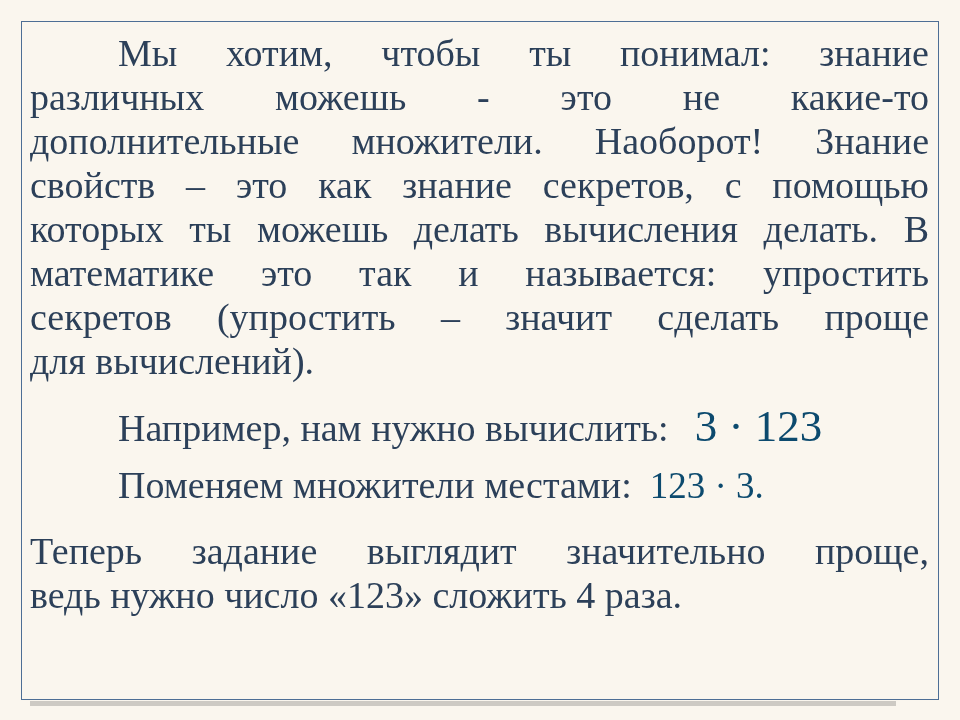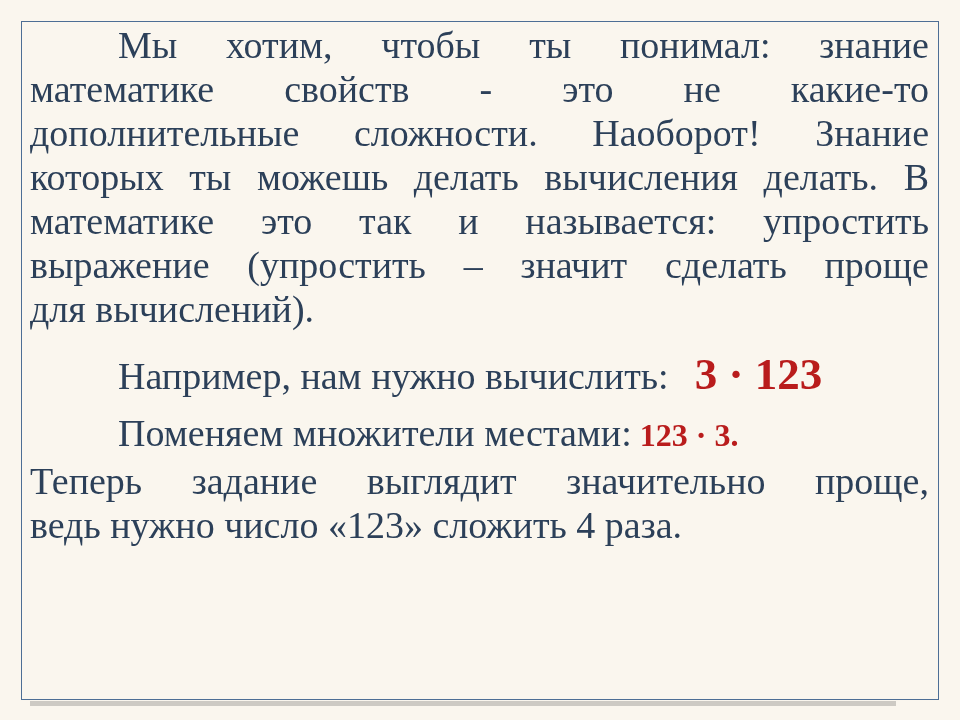--- a/index.html
+++ b/index.html
@@ -25,21 +25,21 @@
     filter: blur(0.6px);
   }
   .frame {
     position: absolute;
     left: 21px;
     top: 21px;
     width: 918px;
     height: 679px;
     box-sizing: border-box;
     border: 1.5px solid #4D6E95;
-    padding: 1px 9px 0 8px;
+    padding: 9px 9px 0 8px;
     background: #FAF6EE;
   }
   .dot {
     position: absolute;
     border-radius: 50%;
     z-index: 0;
   }
   .dot-left {
     left: 60px;
     top: 677px;
@@ -66,52 +66,53 @@
     text-align-last: justify;
     white-space: normal;
   }
   .indent { text-indent: 88px; }
   .b { font-weight: normal; }
   .p1 .line { line-height: 44px; height: 44px; }
   .p2 { margin-top: 14px; line-height: 58px; height: 58px; }
   .p3 { margin-top: 4px; }
   .p3 .line { line-height: 43px; height: 43px; }
   .p4 { margin-top: 4px; line-height: 52px; height: 52px; }
-  .p5 { margin-top: 0; }
+  .p5 { margin-top: 18px; }
   .p5 .line { line-height: 44px; height: 44px; }
   .expr {
-    font-weight: bold;
-    color: #b91c1c;
+    font-weight: normal;
+    color: #0c4a6e;
   }
   .expr-big { font-size: 45px; margin-left: 26px; }
-  .expr-mid { font-size: 32px; margin-left: 8px; }
+  .expr-mid { font-size: 37px; margin-left: 18px; }
 </style>
 </head>
 <body>
 
 <div class="slide">
 
   <div class="frame-shadow"></div>
 
   <div class="dot dot-left"></div>
   <div class="dot dot-right"></div>
 
   <div class="frame">
 
     <div class="para p1">
       <div class="line jl indent">Мы хотим, чтобы ты понимал: знание</div>
-      <div class="line jl">математике свойств - это не какие-то</div>
-      <div class="line jl">дополнительные сложности. Наоборот! Знание</div>
+      <div class="line jl">различных можешь - это не какие-то</div>
+      <div class="line jl">дополнительные множители. Наоборот! Знание</div>
+      <div class="line jl">свойств – это как знание секретов, с помощью</div>
       <div class="line jl">которых ты можешь делать вычисления делать. В</div>
       <div class="line jl">
         <span>математике это так и называется:</span>
         <span class="b">упростить</span>
       </div>
       <div class="line jl">
-        <span class="b">выражение</span>
+        <span class="b">секретов</span>
         <span>(упростить – значит сделать проще</span>
       </div>
       <div class="line">для вычислений).</div>
     </div>
 
     <div class="para p2 line indent">
       <span>Например, нам нужно вычислить:</span><span class="expr expr-big">3 · 123</span>
     </div>
 
     <div class="para p3">

